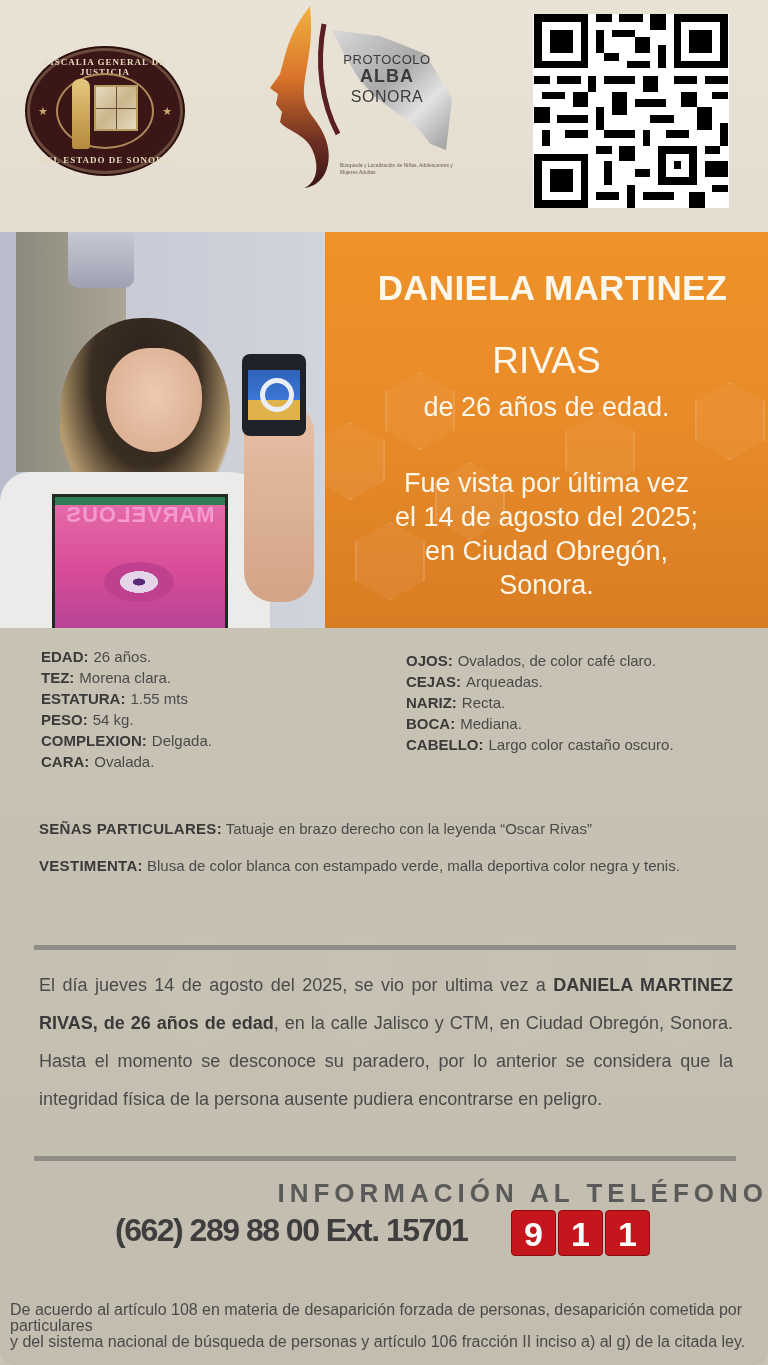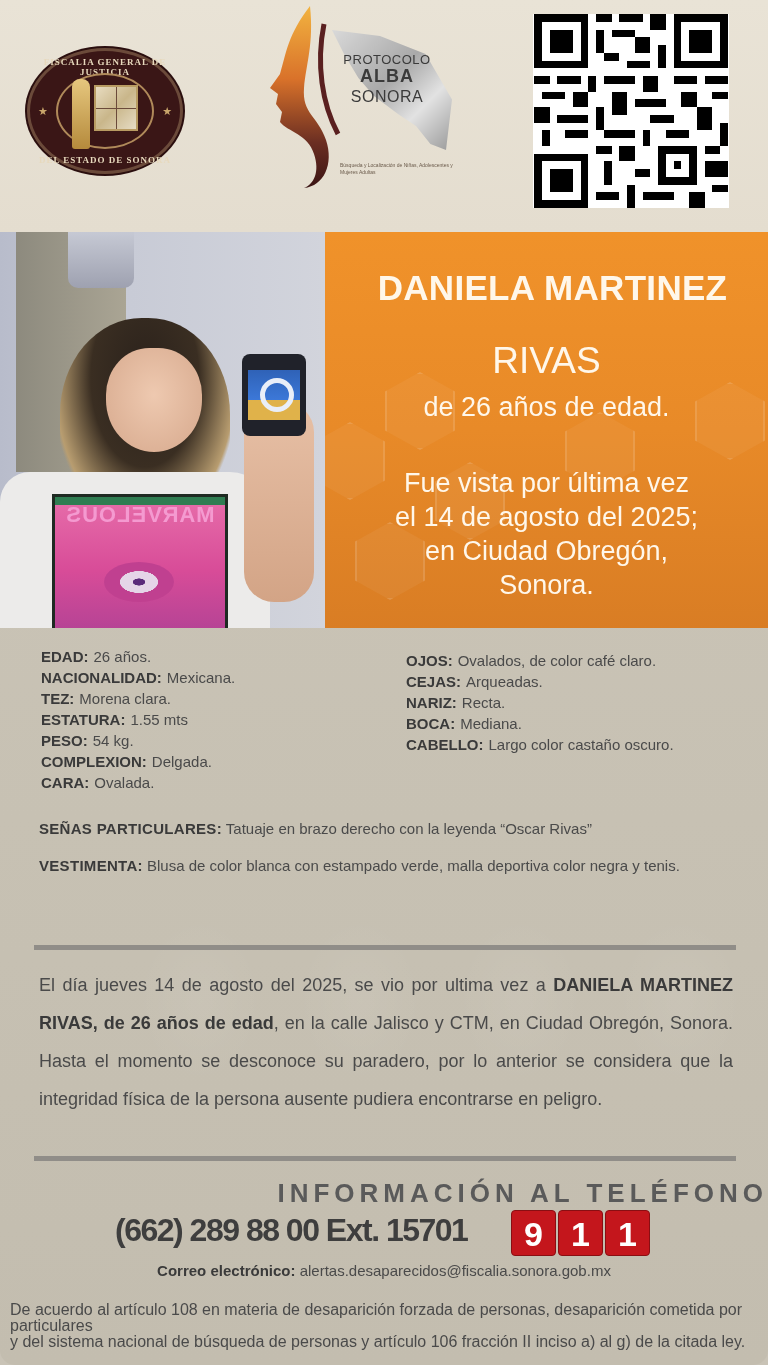--- a/index.html
+++ b/index.html
@@ -375,21 +375,20 @@
     <div class="panel-seen">
       <div>Fue vista por última vez</div>
       <div>el 14 de agosto del 2025;</div>
       <div>en Ciudad Obregón,</div>
       <div>Sonora.</div>
     </div>
   </div>
 
   <div class="details-left">
     <div class="row"><span class="k">EDAD:</span><span class="v">26 años.</span></div>
-    <div class="row"><span class="k">NACIONALIDAD:</span><span class="v">Mexicana.</span></div>
     <div class="row"><span class="k">TEZ:</span><span class="v">Morena clara.</span></div>
     <div class="row"><span class="k">ESTATURA:</span><span class="v">1.55 mts</span></div>
     <div class="row"><span class="k">PESO:</span><span class="v">54 kg.</span></div>
     <div class="row"><span class="k">COMPLEXION:</span><span class="v">Delgada.</span></div>
     <div class="row"><span class="k">CARA:</span><span class="v">Ovalada.</span></div>
   </div>
 
   <div class="details-right">
     <div class="row"><span class="k">OJOS:</span><span class="v">Ovalados,  de color café claro.</span></div>
     <div class="row"><span class="k">CEJAS:</span><span class="v">Arqueadas.</span></div>
@@ -415,22 +414,18 @@
 
   <div class="divider" style="top:1156px;"></div>
 
   <div class="info-title">INFORMACIÓN AL TELÉFONO</div>
   <div class="phone">(662) 289 88 00 Ext. 15701</div>
   <div class="e911">
     <span>9</span>
     <span>1</span>
     <span>1</span>
   </div>
-  <div class="email">
-    <b>Correo electrónico:</b>
-    <span>alertas.desaparecidos@fiscalia.sonora.gob.mx</span>
-  </div>
 
   <div class="legal">
     <div>De acuerdo al artículo 108 en materia de desaparición forzada de personas, desaparición cometida por particulares</div>
     <div>y del sistema nacional de búsqueda de personas  y artículo 106 fracción II inciso a) al g) de la citada ley.</div>
   </div>
 </div>
 
 </body></html>

